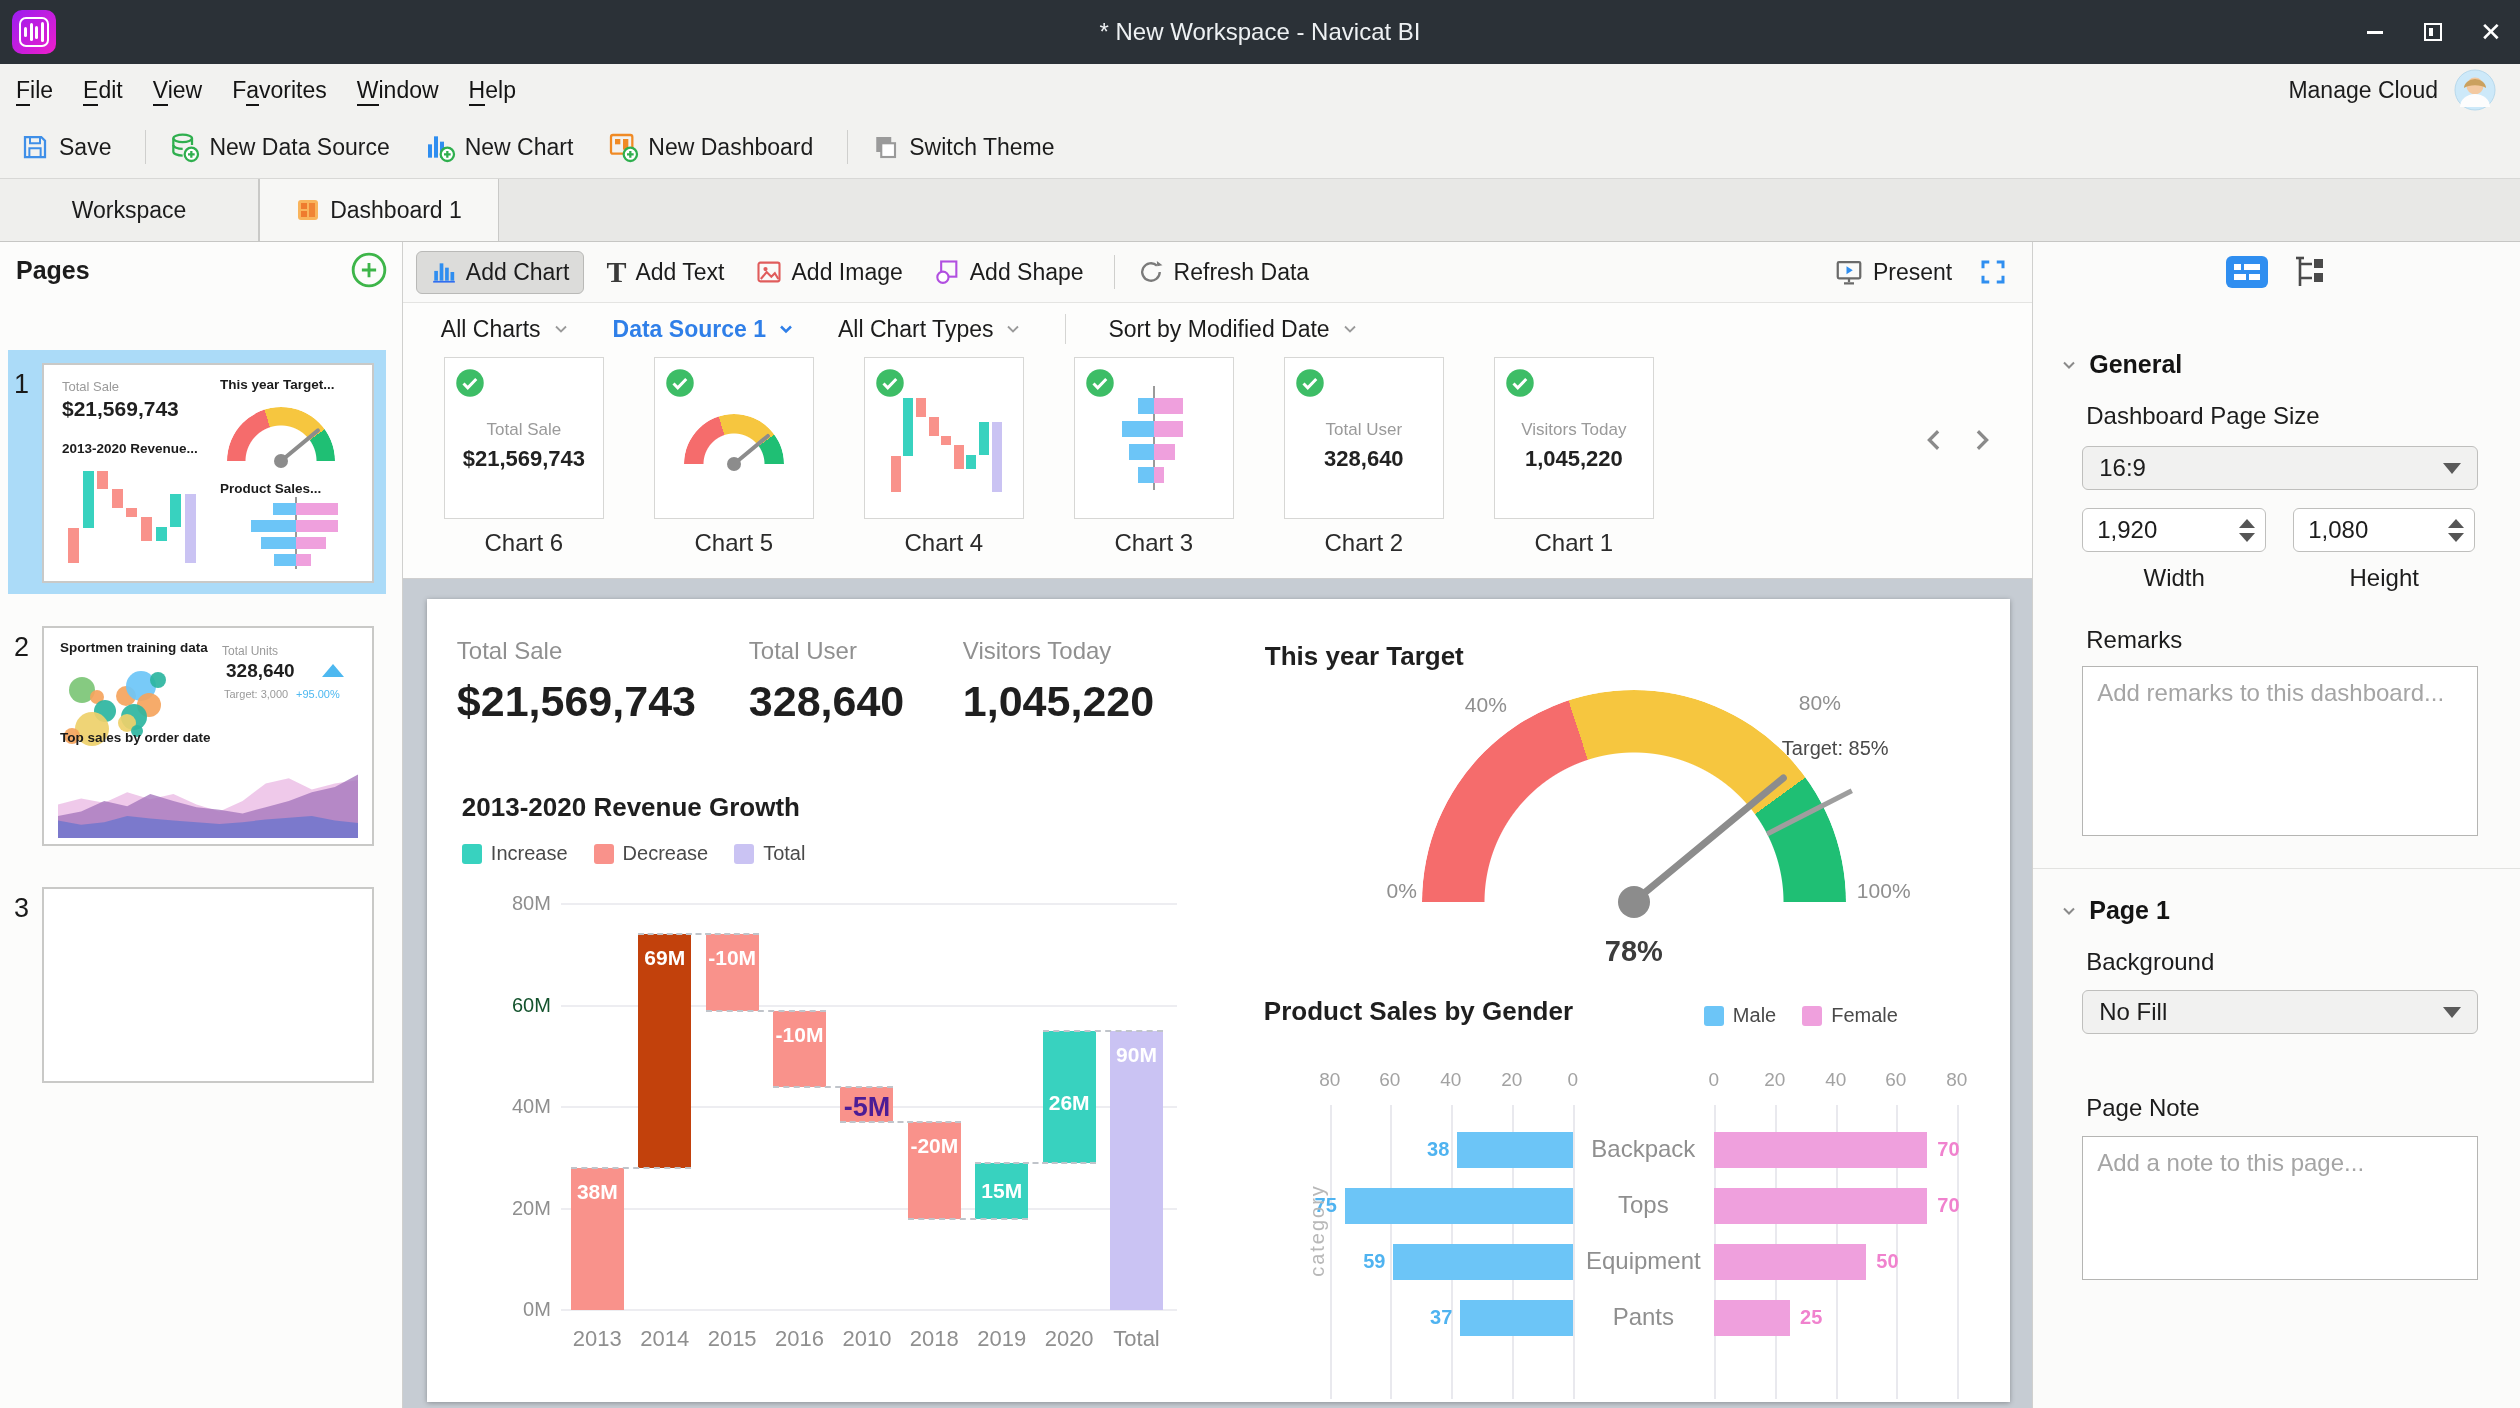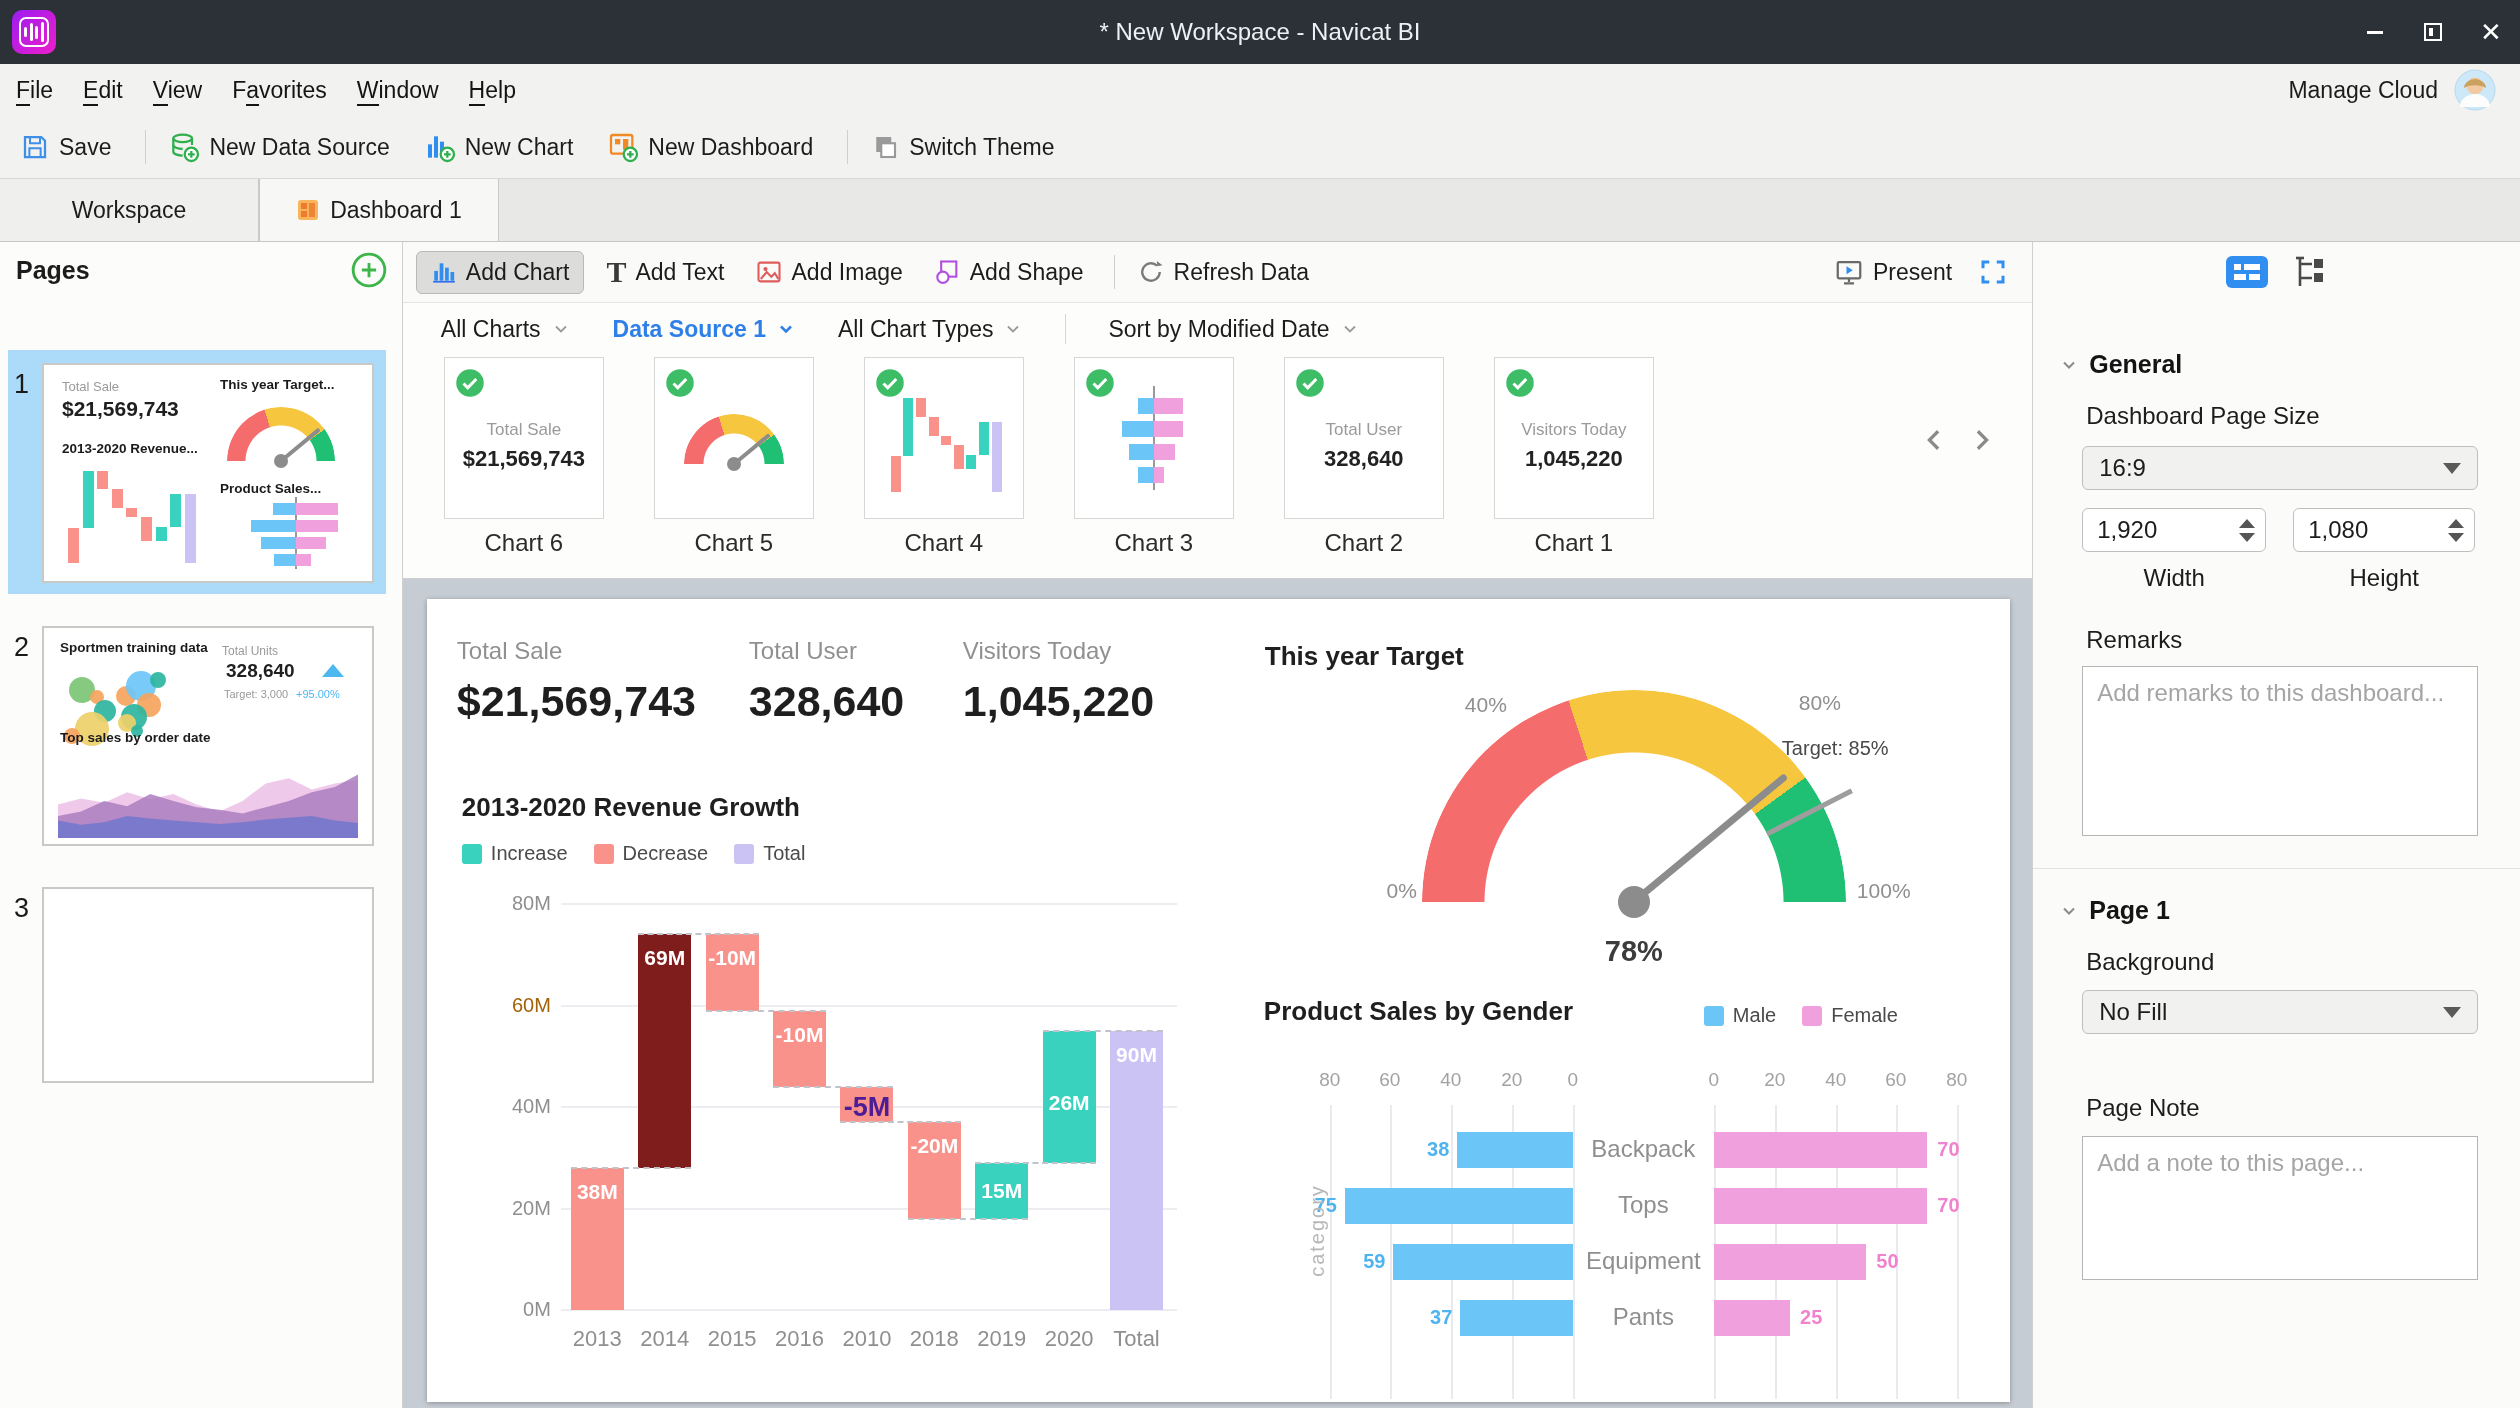--- a/index.html
+++ b/index.html
@@ -457,28 +457,28 @@
               <span class="item"><span class="sw" style="background:#cac3f3"></span>Total</span>
             </div>
             <div style="position: absolute; left: 12px; top: 100px; width: 720px; height: 470px;">
               <div style="position: absolute; left: 94px; top: 425px; width: 616.2px; height: 2px; background: rgb(237, 237, 241);"></div>
               <div style="position: absolute; left: 24px; top: 414px; width: 60px; text-align: right; font-size: 20px; color: rgb(143, 143, 143);">0M</div>
               <div style="position: absolute; left: 94px; top: 323.5px; width: 616.2px; height: 2px; background: rgb(237, 237, 241);"></div>
               <div style="position: absolute; left: 24px; top: 312.5px; width: 60px; text-align: right; font-size: 20px; color: rgb(143, 143, 143);">20M</div>
               <div style="position: absolute; left: 94px; top: 222px; width: 616.2px; height: 2px; background: rgb(237, 237, 241);"></div>
               <div style="position: absolute; left: 24px; top: 211px; width: 60px; text-align: right; font-size: 20px; color: rgb(143, 143, 143);">40M</div>
               <div style="position: absolute; left: 94px; top: 120.5px; width: 616.2px; height: 2px; background: rgb(237, 237, 241);"></div>
-              <div style="position: absolute; left: 24px; top: 109.5px; width: 60px; text-align: right; font-size: 20px; color: #a16207;">60M</div>
+              <div style="position: absolute; left: 24px; top: 109.5px; width: 60px; text-align: right; font-size: 20px; color: #14532d;">60M</div>
               <div style="position: absolute; left: 94px; top: 19px; width: 616.2px; height: 2px; background: rgb(237, 237, 241);"></div>
               <div style="position: absolute; left: 24px; top: 8px; width: 60px; text-align: right; font-size: 20px; color: rgb(143, 143, 143);">80M</div>
               <div style="position: absolute; left: 104px; top: 283.9px; width: 53px; height: 142.1px; background: rgb(249, 146, 139);">
                 <div style="position: absolute; left: 0px; top: 12px; width: 100%; text-align: center; font-size: 21px; font-weight: bold; color: rgb(255, 255, 255);">38M</div>
               </div>
               <div style="position: absolute; left: 96px; top: 442px; width: 69px; text-align: center; font-size: 22px; color: rgb(143, 143, 143);">2013</div>
-              <div style="position: absolute; left: 171.4px; top: 50.45px; width: 53px; height: 233.45px; background: #7f1d1d;">
+              <div style="position: absolute; left: 171.4px; top: 50.45px; width: 53px; height: 233.45px; background: #c2410c;">
                 <div style="position: absolute; left: 0px; top: 12px; width: 100%; text-align: center; font-size: 21px; font-weight: bold; color: rgb(255, 255, 255);">69M</div>
               </div>
               <div style="position: absolute; left: 163.4px; top: 442px; width: 69px; text-align: center; font-size: 22px; color: rgb(143, 143, 143);">2014</div>
               <div style="position: absolute; left: 238.8px; top: 50.45px; width: 53px; height: 76.125px; background: rgb(249, 146, 139);">
                 <div style="position: absolute; left: 0px; top: 12px; width: 100%; text-align: center; font-size: 21px; font-weight: bold; color: rgb(255, 255, 255);">-10M</div>
               </div>
               <div style="position: absolute; left: 230.8px; top: 442px; width: 69px; text-align: center; font-size: 22px; color: rgb(143, 143, 143);">2015</div>
               <div style="position: absolute; left: 306.2px; top: 126.575px; width: 53px; height: 76.125px; background: rgb(249, 146, 139);">
                 <div style="position: absolute; left: 0px; top: 12px; width: 100%; text-align: center; font-size: 21px; font-weight: bold; color: rgb(255, 255, 255);">-10M</div>
               </div>

